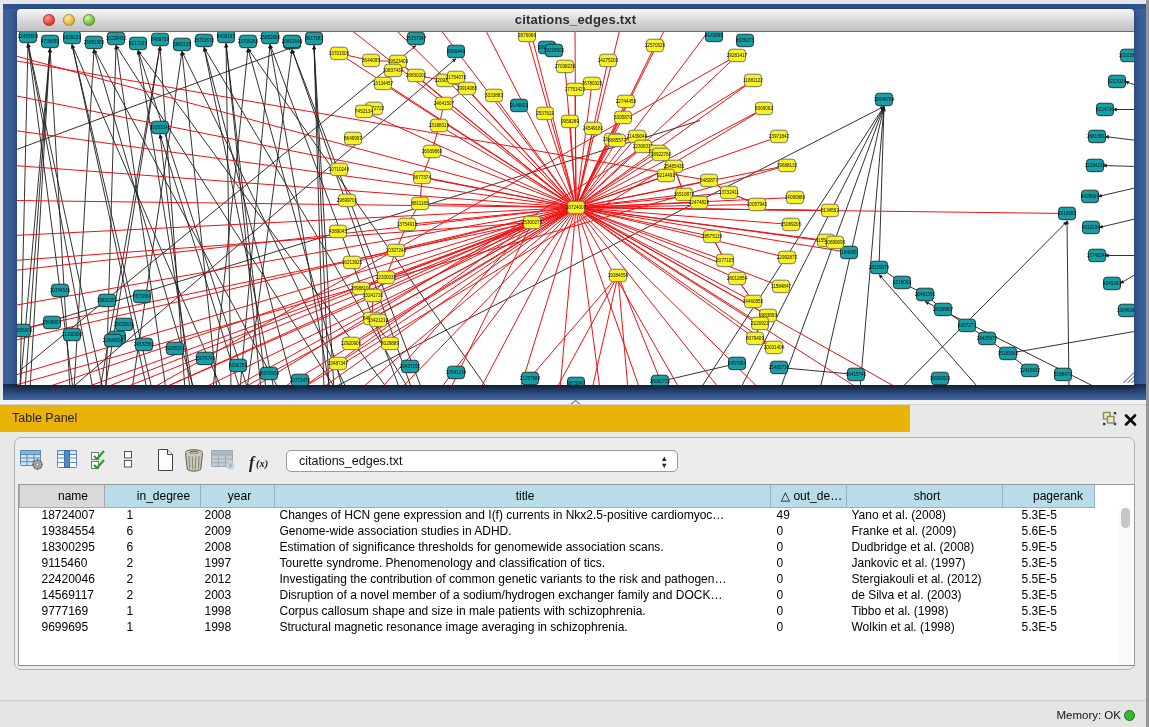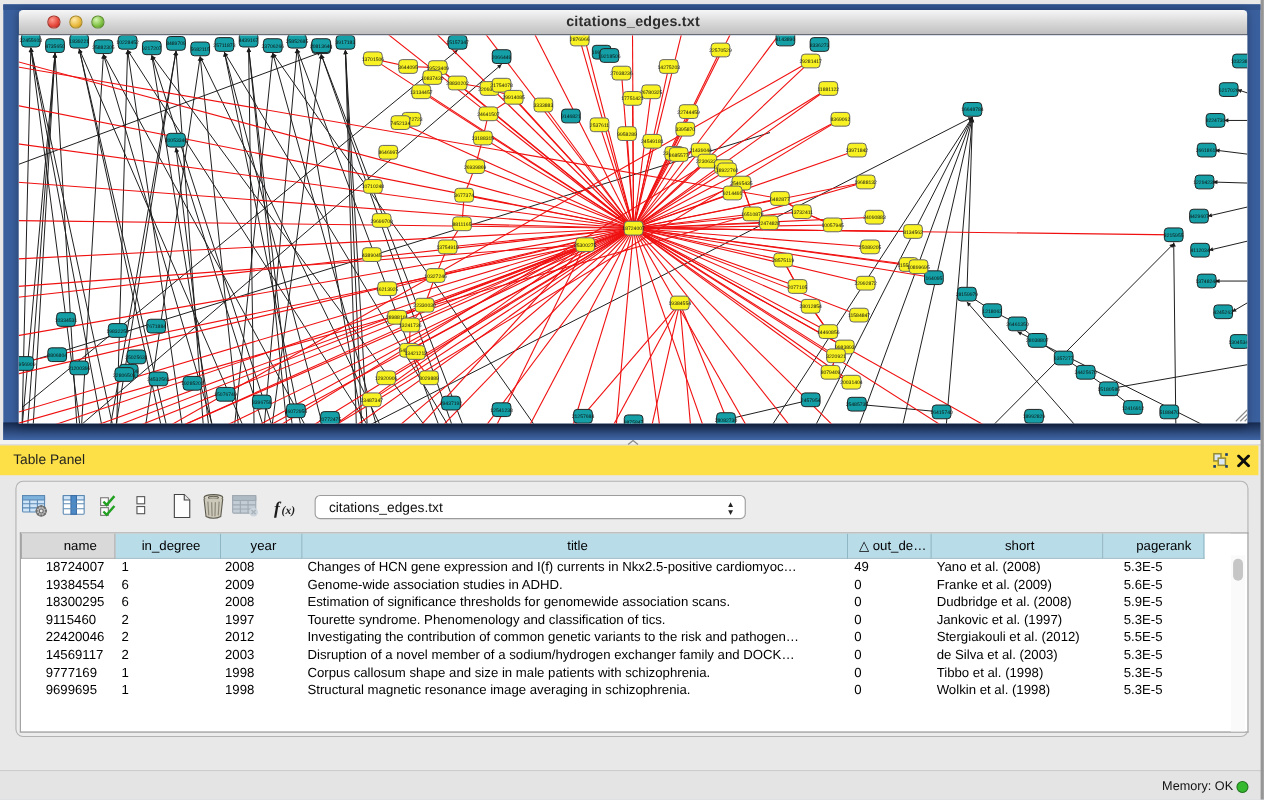--- a/index.html
+++ b/index.html
@@ -15,43 +15,43 @@
 #titlebar { position:absolute; left:0; top:0; width:100%; height:22.5px;
   background:linear-gradient(#f7f7f7, #d7d7d7 55%, #c0c0c0);
   border-bottom:1px solid #6e6e6e; border-radius:4px 4px 0 0; }
 #titlebar .t { position:absolute; width:100%; text-align:center; top:3px;
   font-size:13px; font-weight:bold; color:#2e2e2e; letter-spacing:.2px; }
 .tl { position:absolute; top:5px; width:11.5px; height:11.5px; border-radius:50%; }
 #canvas { position:absolute; left:0; top:22.5px; width:1117px; height:353.5px;
   background:#ffffff; overflow:hidden; }
 #divider { position:absolute; left:0; top:400px; width:1149px; height:5px;
   background:#f2f2f2; border-bottom:1px solid #d0d0d0; }
-#tphead { position:absolute; left:0; top:405px; width:1144px; height:27px;
-  background:#fde047; }
+#tphead { position:absolute; left:0; top:405px; width:910px; height:27px;
+  background:#eab308; }
 #tphead .t { position:absolute; left:12px; top:6px; font-size:12.5px; color:#1f1f1f; }
 #tpx { position:absolute; left:1124px; top:412px; }
 #panel { position:absolute; left:14px; top:437px; width:1121px; height:233px;
   background:#ececec; border:1px solid #b2b2b2; border-radius:7px; }
 #toolbar { position:absolute; left:14px; top:447px; height:30px; }
 .tbi { position:absolute; top:0; }
 #combo { position:absolute; left:286px; top:450px; width:392px; height:22px;
   background:#ffffff; border:1px solid #9c9c9c; border-radius:5px;
   font-size:12.5px; color:#111; line-height:20px; padding-left:12px; }
 #combo .arr { position:absolute; right:9px; top:0; height:100%; font-size:7.5px;
   color:#222; line-height:7px; padding-top:4px; }
 #tablewrap { position:absolute; left:18px; top:484px; width:1117px; height:182px;
   background:#ffffff; border:1px solid #9a9a9a; border-bottom:1px solid #8a8a8a; overflow:hidden; }
 table { border-collapse:collapse; table-layout:fixed; width:1099px; font-size:12px; color:#000; }
 th { height:22px; font-weight:normal; font-size:12px; text-align:center;
   background:#b9dce9; border:1px solid #8fb6c4; border-top:none; }
 th.c-name { background:#d9d9d9; border-color:#a9a9a9; }
 td { height:16px; padding:0; white-space:nowrap; overflow:hidden; }
 .c-name { width:85px; padding-left:22px;margin-left:30px; }
 td.c-name { padding-left:22px; }
-.c-ind  { width:96px; padding-left:6px; }
+.c-ind  { width:96px; padding-left:22px; }
 .c-year { width:74px; padding-left:4px; }
 td.c-year { padding-left:4px; }
 .c-title{ width:496px; padding-left:5px; }
 .c-out  { width:76px; padding-left:6px;margin-left:37px; }
 .c-short{ width:156px; padding-left:5px; }
 .c-pr   { width:92px; padding-left:19px; }
 .c-fill { width:24px; border:none; background:#fff; }
 th.c-fill { background:#fff; border:none; }
 #vscroll { position:absolute; left:1119px; top:505px; width:13px; height:160px;
   background:#fafafa; }

